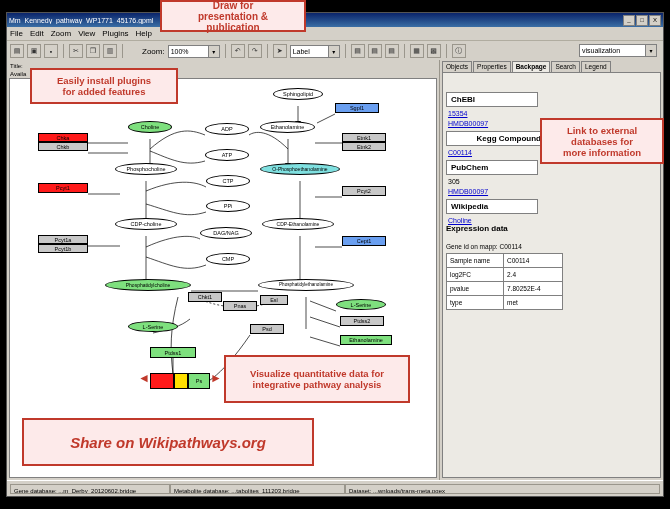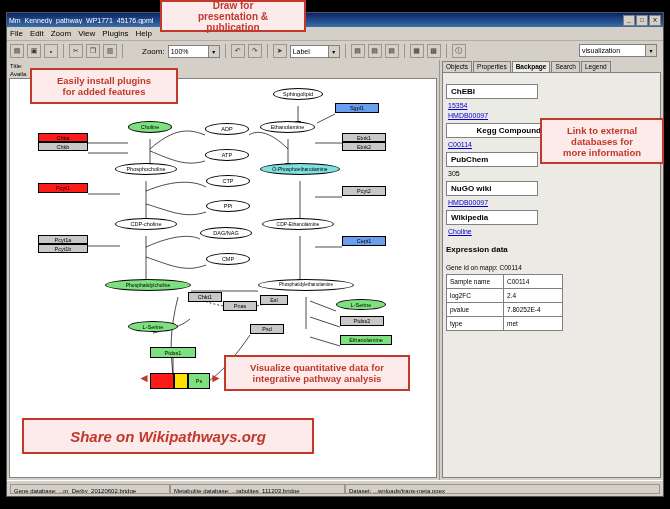--- a/index.html
+++ b/index.html
@@ -34,24 +34,24 @@
   .infobar{height:36px;font-size:6px;color:#000;padding:2px 3px;line-height:8px;}
   .canvas{position:absolute;left:2px;top:18px;right:2px;bottom:2px;background:#fff;border:1px solid #808080;overflow:hidden;}
 
   
   .rightpanel{flex:1;background:#d4d0c8;position:relative;}
   .tabs{display:flex;height:12px;font-size:6.5px;align-items:flex-end;padding-left:2px;gap:1px;}
   .tab{background:#d4d0c8;border:1px solid #808080;border-bottom:none;padding:1px 3px;line-height:8px;}
   .tab.active{background:#eceae4;font-weight:bold;}
   .tabbody{position:absolute;left:2px;top:12px;right:2px;bottom:2px;background:#eceae4;border:1px solid #808080;overflow:hidden;padding:3px;box-sizing:border-box;}
   .db-box{background:#fff;border:1px solid #808080;font-size:8px;font-weight:bold;padding:2px 4px;margin-top:4px;width:92px;box-sizing:border-box;}
-  .db-box:first-child{margin-top:8px;}
+  .db-box:first-child{margin-top:16px;}
   .db-link{font-size:7px;color:#0000cc;text-decoration:underline;margin:3px 0 0 2px;display:block;}
   .db-plain{font-size:7px;color:#000;margin:3px 0 0 2px;display:block;}
-  .exp-title{font-size:8px;font-weight:bold;margin-top:10px;}
+  .exp-title{font-size:8px;font-weight:bold;}
   .geneid{font-size:6.5px;margin-top:10px;}
   .etable{margin-top:3px;border-collapse:collapse;font-size:6.5px;}
   .etable td{border:1px solid #808080;background:#fff;padding:2px 3px;height:9px;}
   .etable td.k{width:50px;}
   .etable td.v{width:52px;}
 
   
   .statusbar{position:absolute;left:0;right:0;bottom:0;height:15px;background:#d4d0c8;border-top:1px solid #fff;display:flex;align-items:center;padding:0 3px;}
   .status-field{font-size:6px;border:1px solid #9a968c;background:#d4d0c8;padding:1px 3px;height:10px;line-height:10px;box-sizing:border-box;white-space:nowrap;overflow:hidden;}
 
@@ -64,22 +64,22 @@
   .blue{background:#6a9ff0;}
   .cyan{background:#7fe0e0;}
   .white{background:#fff;}
   svg.edges{position:absolute;left:0;top:0;}
 
   
   .callout{position:absolute;background:#fdeaea;border:2px solid #c0392b;color:#c0392b;font-weight:bold;text-align:center;display:flex;align-items:center;justify-content:center;padding:4px 20px;box-sizing:border-box;}
   .c1{left:160px;top:0px;width:146px;height:32px;font-size:10px;}
   .c2{left:30px;top:68px;width:148px;height:36px;font-size:9.5px;}
   .c3{left:540px;top:118px;width:124px;height:46px;font-size:9.5px;}
-  .c4{left:224px;top:355px;width:186px;height:36px;font-size:9.5px;}
-  .c5{left:22px;top:418px;width:292px;height:36px;font-size:15px;font-style:italic;}
+  .c4{left:224px;top:355px;width:186px;height:48px;font-size:9.5px;}
+  .c5{left:22px;top:418px;width:292px;height:48px;font-size:15px;font-style:italic;}
   .arrowmark{position:absolute;color:#c0392b;font-size:12px;font-weight:bold;}
 </style>
 </head>
 <body>
 
 <div id="root">
   <div class="app">
 
     <div class="titlebar">
       <span class="tb-text">Mm_Kennedy_pathway_WP1771_45176.gpml</span>
@@ -250,21 +250,20 @@
           <a class="db-link">15354</a>
 
           <a class="db-link">HMDB00097</a>
 
           <div class="db-box" style="width:100px;text-align:right;">Kegg Compound</div>
           <a class="db-link">C00114</a>
 
           <div class="db-box">PubChem</div>
           <span class="db-plain">305</span>
 
-          <div class="db-box">NuGO wiki</div>
           <a class="db-link">HMDB00097</a>
 
           <div class="db-box">Wikipedia</div>
           <a class="db-link">Choline</a>
 
           <div class="exp-title">Expression data</div>
           <div class="geneid">Gene id on mapp: C00114</div>
 
           <table class="etable">
             <tbody>

